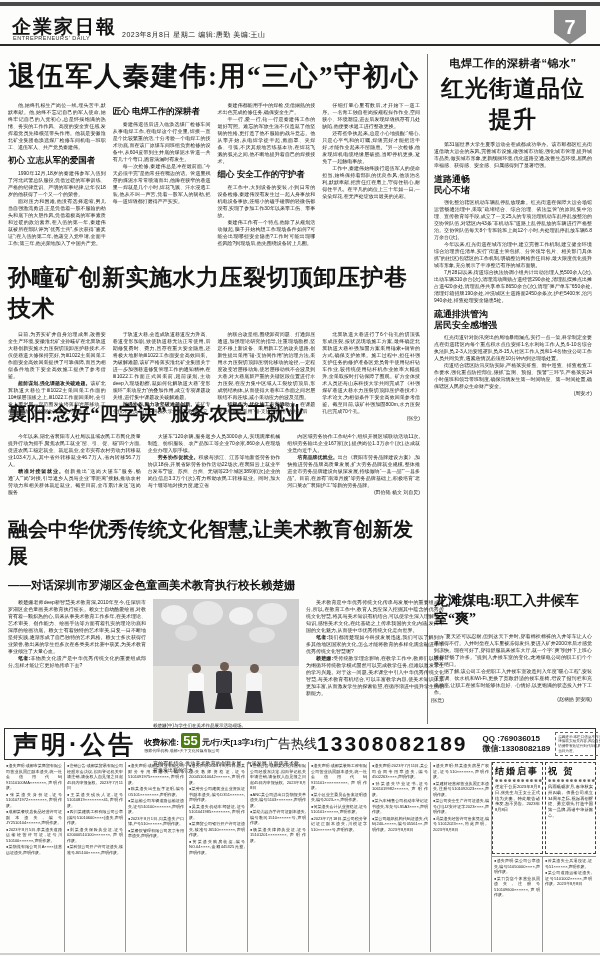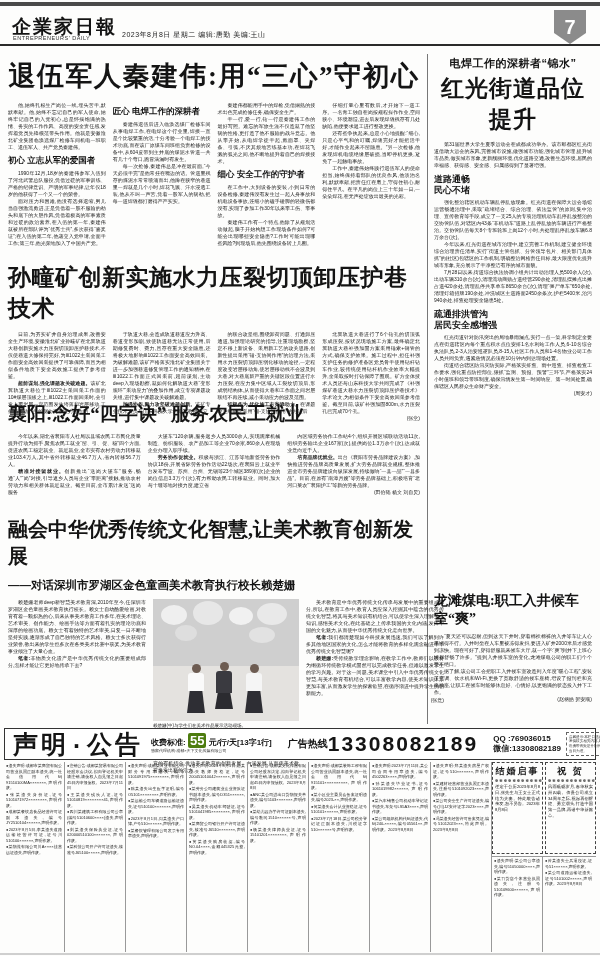--- a/index.html
+++ b/index.html
@@ -47,36 +47,36 @@
   .skirt{width:18px;height:22px;margin:0 auto;background:#2e2e34;clip-path:polygon(15% 0,85% 0,100% 100%,0 100%)}
   .caption{font-size:4.5px;line-height:6px;color:#222;margin:1px 0 3px;text-align:left}
   
   .r1{position:absolute;left:434px;top:56px;width:158px}
   .r1 .kicker{font-size:11px;font-weight:900;text-align:center;letter-spacing:.5px}
   .r1 h1{font-size:23px;font-weight:900;text-align:center;letter-spacing:1px;margin:2px 0 6px;font-family:"Liberation Serif",serif}
   .r2{position:absolute;left:434px;top:592px;width:158px}
   .r2 h1{font-size:14px;font-weight:900;text-align:left;margin:0 0 5px;font-family:"Liberation Serif",serif}
   
   .nbar{position:absolute;left:4px;top:728px;width:592px;height:32px;border:1px solid #333;display:flex;align-items:center;background:#fff}
-  .nb-title{font-size:25px;font-weight:900;letter-spacing:3px;font-family:Liberation Mono, monospace;padding:0 8px;white-space:nowrap}
+  .nb-title{font-size:25px;font-weight:900;letter-spacing:3px;font-family:Liberation Sans, sans-serif;padding:0 8px;white-space:nowrap}
   .nb-fee{font-size:8px;font-weight:bold;white-space:nowrap;line-height:10px}
   .nb-fee .big{font-size:13px;font-weight:900;background:#4d7c0f;color:#fff;padding:0 2px;border-radius:2px}
   .nb-agency{font-size:4px;color:#333}
-  .nb-hot{font-size:10px;font-weight:700;margin-left:16px;white-space:nowrap}
+  .nb-hot{font-size:13px;font-weight:400;margin-left:0;white-space:nowrap}
   .nb-phone{font-size:21px;font-weight:900;letter-spacing:2px;white-space:nowrap}
   .nb-im{font-size:8px;font-weight:900;line-height:10px;margin-left:15px;white-space:nowrap}
   .nb-note{margin-left:5px;margin-right:3px;border:1px dashed #666;font-size:3.6px;line-height:4.6px;color:#333;padding:2px;width:78px;flex:none}
   
   .ads{position:absolute;left:4px;top:762px;width:592px;height:190px;display:flex}
   .ads-col{width:61px;flex:none;border-right:1px solid #999;padding:1px 2px;overflow:hidden}
   .ads-col p{font-size:4px;line-height:5.5px;text-align:justify;text-indent:0;margin-bottom:1px;color:#222}
   .ads-right{width:104px;flex:none;display:flex;flex-direction:column}
   .boxes{display:flex;gap:2px}
   .box{border:1px dashed #444;width:51px;height:92px;padding:2px;overflow:hidden}
-  .box .bt{font-size:9px;font-weight:900;text-align:center;letter-spacing:2px}
+  .box .bt{font-size:9px;font-weight:900;letter-spacing:2px}
   .box .deco{font-size:4px;text-align:center;color:#444;letter-spacing:1px}
   .box p{font-size:4.2px;line-height:5.8px;text-align:justify;margin-top:1px}
   .ads-bottom{display:flex;flex:1;border-top:1px solid #999;margin-top:2px}
   .ads-bottom .ads-col{width:51px}
   .botline{position:absolute;left:0;top:953px;width:600px;height:2px;background:#cfcfcf}
 </style>
 </head>
 <body>
 
 <div class="topbar"></div>

